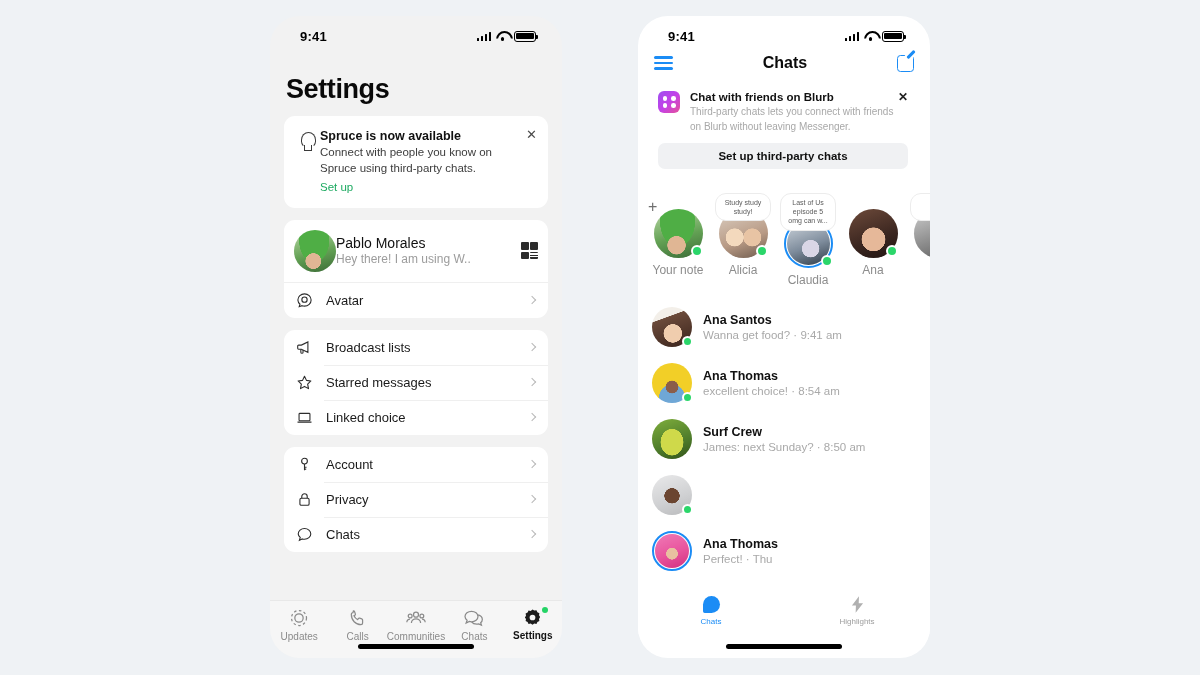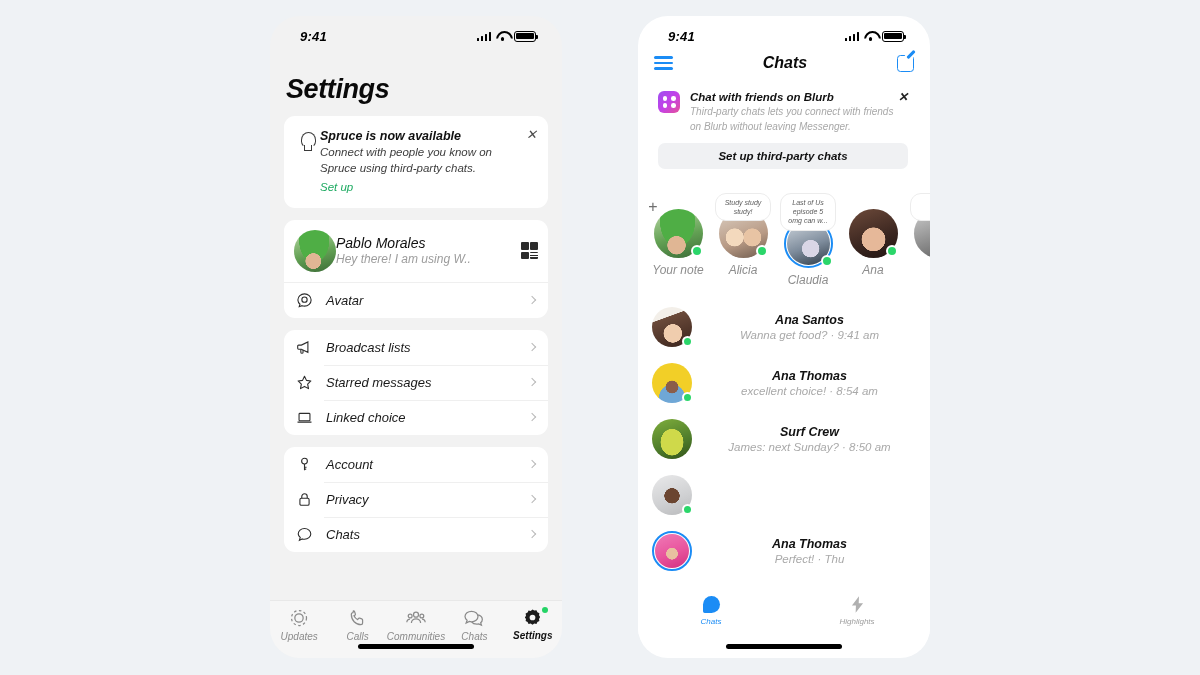--- a/index.html
+++ b/index.html
@@ -10,21 +10,20 @@
     overflow: hidden;
   }
   .stage { position: relative; width: 1200px; height: 675px; }
 
   
   .phone {
     position: absolute;
     background: #f3f3f3;
     border-radius: 30px;
     overflow: hidden;
-    font-style: italic;
   }
   #phone-left  { left: 270px; top: 16px; width: 292px; height: 642px; background:#f2f2f2; }
   #phone-right { left: 638px; top: 16px; width: 292px; height: 642px; background:#ffffff; }
 
   
   .statusbar {
     height: 34px; display: flex; align-items: center;
     justify-content: space-between; padding: 6px 26px 0 30px;
   }
   .sb-time { font-size: 13px; font-weight: bold; color: #000; letter-spacing: .2px; }
@@ -202,21 +201,21 @@
                             radial-gradient(circle at 50% 86%,#6fa7d6 0 32%,transparent 33%),
                             #f2cf27; }
   .av-surf    { background: radial-gradient(ellipse at 50% 58%,#cfd94a 0 40%,transparent 41%),
                             linear-gradient(160deg,#7fae3c,#4e7c2b 60%,#335318); }
   .av-drew    { background: radial-gradient(circle at 50% 52%,#6b4530 0 26%,transparent 27%),
                             linear-gradient(160deg,#e9e9ea,#cfd0d2 60%,#b9babc); }
   .av-thomas2 { background: radial-gradient(circle at 50% 58%,#e8c0a0 0 22%,transparent 23%),
                             linear-gradient(160deg,#f07ab6,#e8549d 55%,#d1307f); }
 
   
-  .chatlist { padding:6px 0 0 0;text-align:center; }
+  .chatlist { padding:6px 0 0 0; }
   .chat { display:flex; align-items:center; gap:11px; padding:8px 14px; }
   .chat-av { width:40px;height:40px;flex:0 0 40px;border-radius:50%;position:relative; }
   .chat-av .img { position:absolute; inset:0; border-radius:50%; overflow:hidden; }
   .chat-av.ring .img { inset:3px; }
   .chat-av.ring::after{ content:""; position:absolute; inset:0; border-radius:50%; border:2px solid #1b8cf5; }
   .chat-status { position:absolute; right:-1px; bottom:0px; width:11px;height:11px;border-radius:50%;
                  background:#2bd66a; border:2px solid #fff; z-index:3; }
   .chat-txt { flex:1; min-width:0; }
   .chat-name { font-size:12.5px; font-weight:bold; color:#111; margin-bottom:2px; }
   .chat-prev { font-size:11.5px; color:#a9a9a9; white-space:nowrap; overflow:hidden; text-overflow:ellipsis; }

